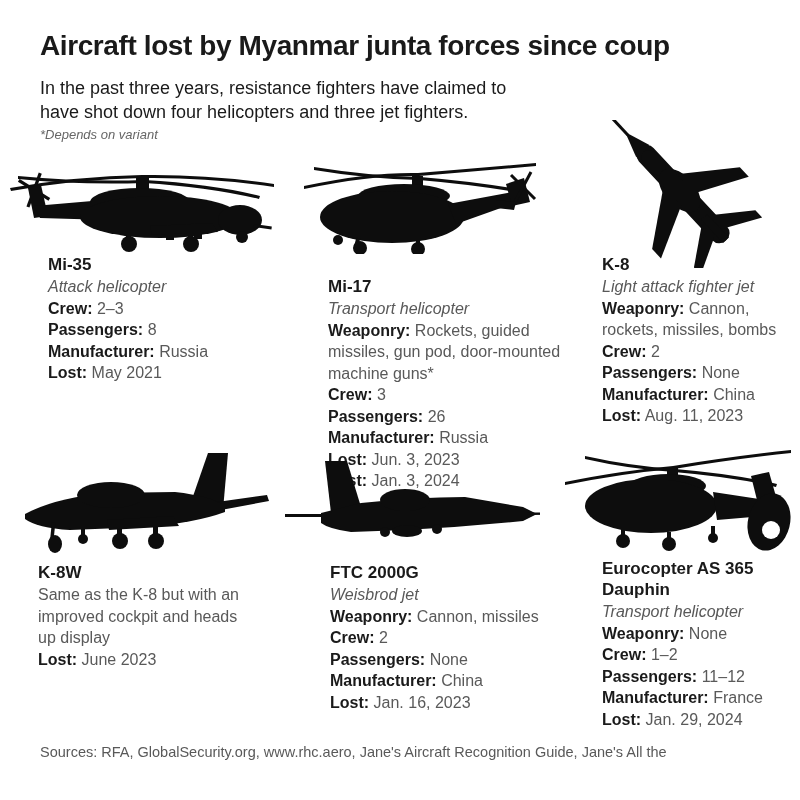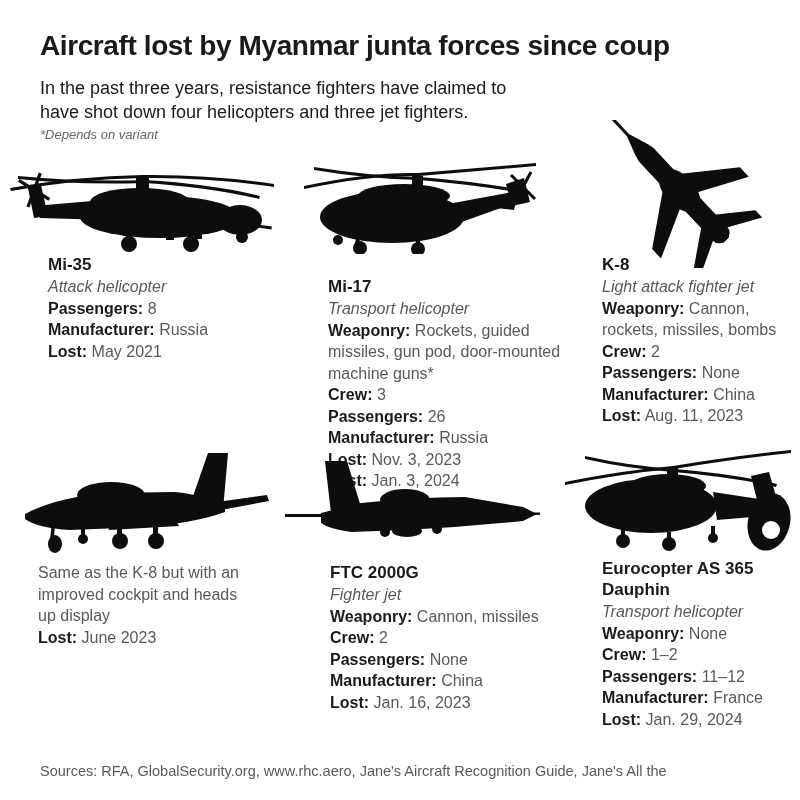--- a/index.html
+++ b/index.html
@@ -27,21 +27,21 @@
   .silhouette svg{display:block;width:100%;height:100%;}
   .silhouette svg .ink{fill:var(--silhouette,#0d0d0d);}
   .card-text{position:absolute;font-size:16px;line-height:21.5px;}
   .ac-name{font-size:17px;font-weight:700;line-height:21px;color:var(--text-primary,#1a1a1a);margin-bottom:1px;}
   .ac-type{font-style:italic;color:var(--text-secondary,#595959);}
   .ac-desc{color:var(--text-secondary,#595959);}
   .spec .lbl{font-weight:700;color:var(--text-primary,#1a1a1a);}
   .spec .val{color:var(--text-secondary,#595959);}
   .footer{
     position:absolute;left:40px;top:743px;width:730px;
-    font-size:14.5px;line-height:19.5px;color:var(--text-secondary,#4d4d4d);margin-top:19px;
+    font-size:14.5px;line-height:19.5px;color:var(--text-secondary,#4d4d4d);
   }
 </style>
 </head>
 <body>
 
 <div class="page">
 
   <div class="title">Aircraft lost by Myanmar junta forces since coup</div>
 
   <div class="subtitle">
@@ -112,33 +112,34 @@
         <polygon points="117,112 152,138 152,148 117,130"></polygon>
         <polygon points="103,112 68,138 68,148 103,130"></polygon>
         <rect x="106" y="108" width="8" height="32"></rect>
       </g>
     </svg>
   </div>
 
   <div class="card-text" style="left:48px;top:254px;width:180px;">
     <div class="ac-name">Mi-35</div>
     <div class="ac-type">Attack helicopter</div>
+    <div class="spec"><span class="lbl">Crew:</span> <span class="val">2–3</span></div>
     <div class="spec"><span class="lbl">Passengers:</span> <span class="val">8</span></div>
     <div class="spec"><span class="lbl">Manufacturer:</span> <span class="val">Russia</span></div>
     <div class="spec"><span class="lbl">Lost:</span> <span class="val">May 2021</span></div>
   </div>
 
   <div class="card-text" style="left:328px;top:240px;width:252px;margin-top:36px;">
     <div class="ac-name">Mi-17</div>
     <div class="ac-type">Transport helicopter</div>
     <div class="spec"><span class="lbl">Weaponry:</span> <span class="val">Rockets, guided missiles, gun pod, door-mounted machine guns*</span></div>
     <div class="spec"><span class="lbl">Crew:</span> <span class="val">3</span></div>
     <div class="spec"><span class="lbl">Passengers:</span> <span class="val">26</span></div>
     <div class="spec"><span class="lbl">Manufacturer:</span> <span class="val">Russia</span></div>
-    <div class="spec"><span class="lbl">Lost:</span> <span class="val">Nov. 3, 2023</span></div>
+    <div class="spec"><span class="lbl">Lost:</span> <span class="val">Jun. 3, 2023</span></div>
     <div class="spec"><span class="lbl">Lost:</span> <span class="val">Jan. 3, 2024</span></div>
   </div>
 
   <div class="card-text" style="left:602px;top:254px;width:186px;">
     <div class="ac-name">K-8</div>
     <div class="ac-type">Light attack fighter jet</div>
     <div class="spec"><span class="lbl">Weaponry:</span> <span class="val">Cannon, rockets, missiles, bombs</span></div>
     <div class="spec"><span class="lbl">Crew:</span> <span class="val">2</span></div>
     <div class="spec"><span class="lbl">Passengers:</span> <span class="val">None</span></div>
     <div class="spec"><span class="lbl">Manufacturer:</span> <span class="val">China</span></div>
@@ -196,27 +197,28 @@
           <circle cx="58" cy="99" r="7"></circle>
         <rect x="102" y="90" width="4" height="10"></rect>
           <circle cx="104" cy="102" r="7"></circle>
         <rect x="146" y="84" width="4" height="10"></rect>
           <circle cx="148" cy="96" r="5"></circle>
       </g>
     </svg>
   </div>
 
   <div class="card-text" style="left:38px;top:562px;width:210px;">
+    <div class="ac-name">K-8W</div>
     <div class="ac-desc">Same as the K-8 but with an improved cockpit and heads up display</div>
     <div class="spec"><span class="lbl">Lost:</span> <span class="val">June 2023</span></div>
   </div>
 
   <div class="card-text" style="left:330px;top:562px;width:240px;">
     <div class="ac-name">FTC 2000G</div>
-    <div class="ac-type">Fighter jet</div>
+    <div class="ac-type">Weisbrod jet</div>
     <div class="spec"><span class="lbl">Weaponry:</span> <span class="val">Cannon, missiles</span></div>
     <div class="spec"><span class="lbl">Crew:</span> <span class="val">2</span></div>
     <div class="spec"><span class="lbl">Passengers:</span> <span class="val">None</span></div>
     <div class="spec"><span class="lbl">Manufacturer:</span> <span class="val">China</span></div>
     <div class="spec"><span class="lbl">Lost:</span> <span class="val">Jan. 16, 2023</span></div>
   </div>
 
   <div class="card-text" style="left:602px;top:558px;width:192px;">
     <div class="ac-name">Eurocopter AS 365 Dauphin</div>
     <div class="ac-type">Transport helicopter</div>

